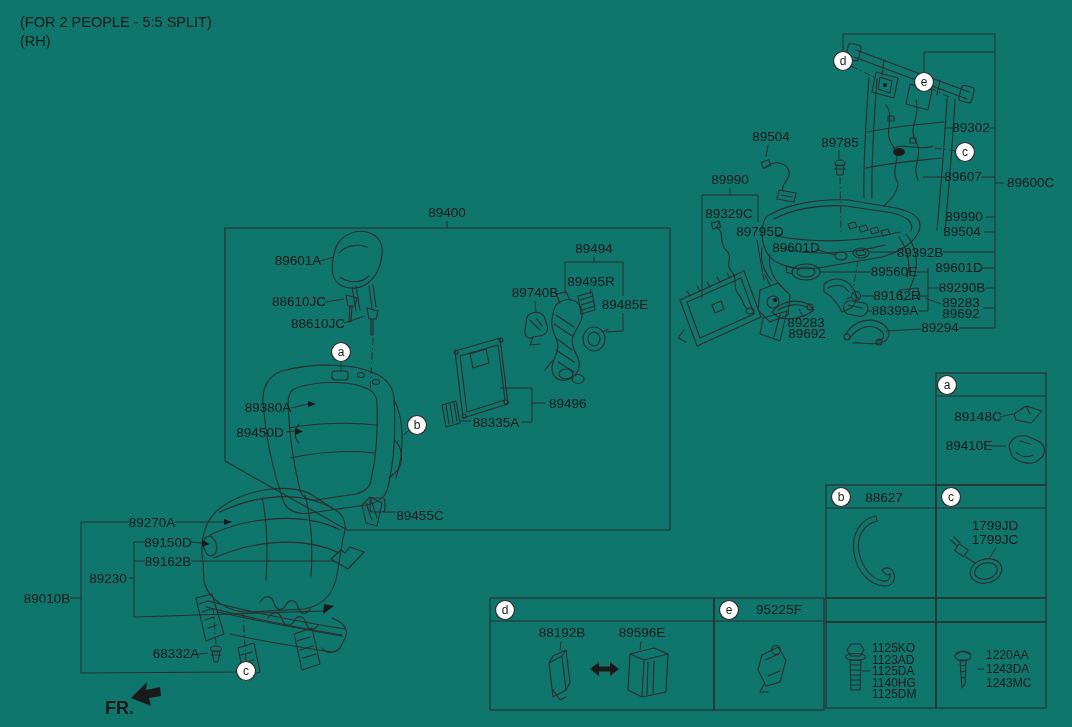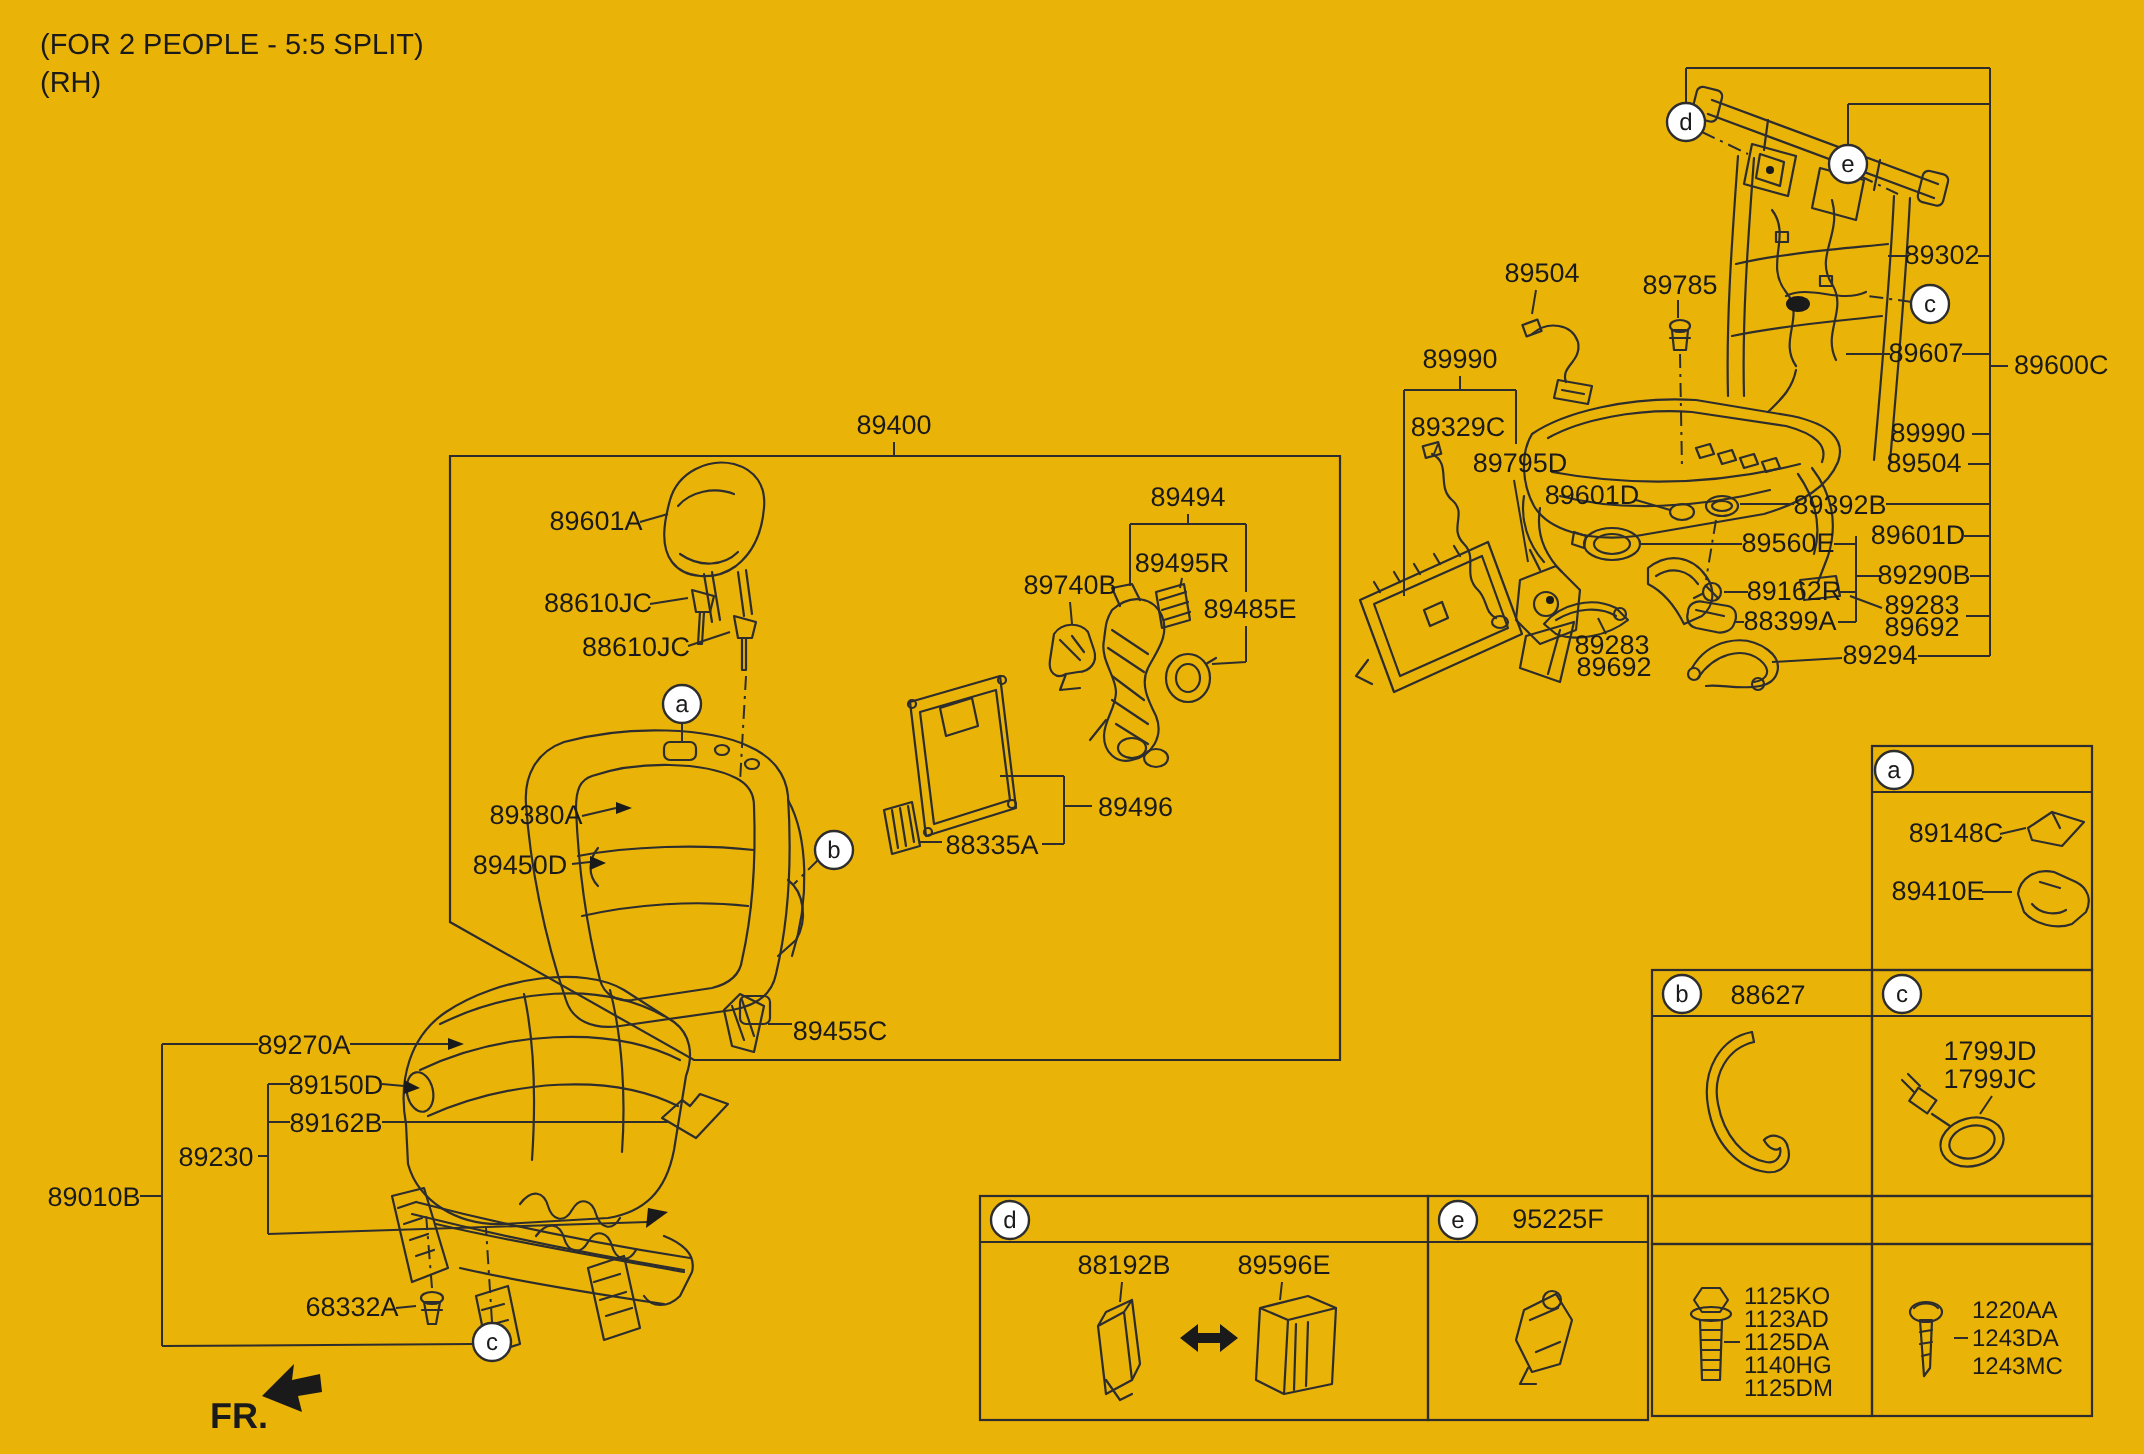--- a/index.html
+++ b/index.html
@@ -1,16 +1,16 @@
 <!DOCTYPE html>
 <html><head>
 <meta charset="utf-8">
 <style>
   html,body{margin:0;padding:0;background:#fff;}
-  .page{position:relative;width:1072px;height:727px;background:#eab308;overflow:hidden;
+  .page{position:relative;width:1072px;height:727px;background:#0f766e;overflow:hidden;
         font-family:"Liberation Sans", sans-serif;}
   svg{position:absolute;left:0;top:0;}
   text{fill:#1a1a1a;font-family:"Liberation Sans", sans-serif;font-size:13.5px;}
   .hdr{font-size:14.5px;}
   .sm{font-size:12px;}
   .cl{font-size:12px;}
   .fr{font-size:18px;font-weight:bold;}
   .ln{stroke:#2d2d2d;stroke-width:1;fill:none;}
   .dr{stroke:#2d2d2d;stroke-width:1.1;fill:none;stroke-linejoin:round;stroke-linecap:round;}
   .dd{stroke:#2d2d2d;stroke-width:1;fill:none;stroke-dasharray:7 3 1.5 3;}

